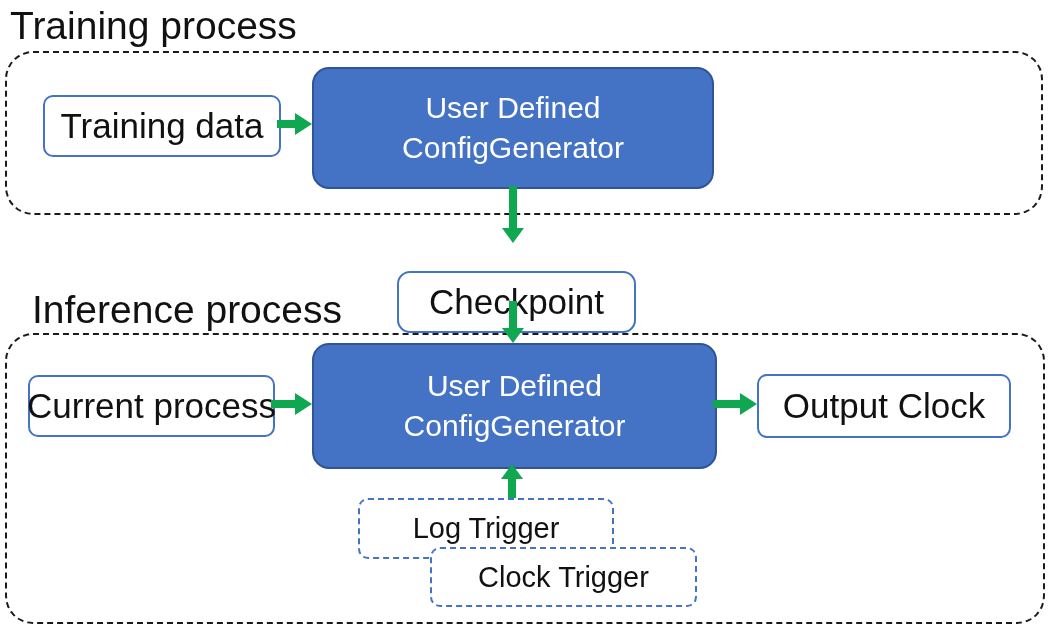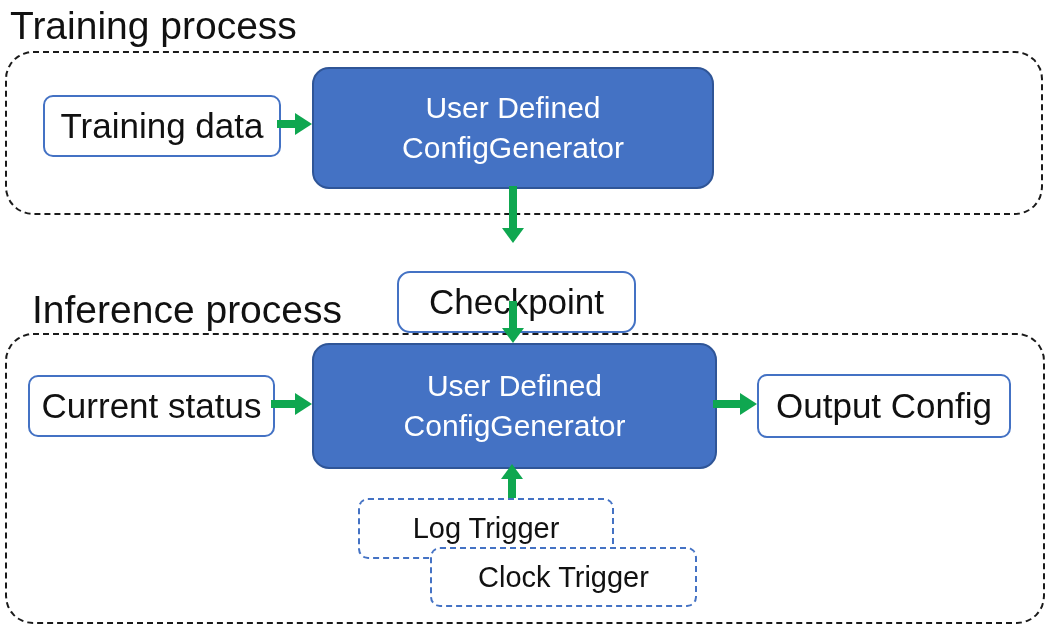--- a/index.html
+++ b/index.html
@@ -142,40 +142,40 @@
   <div class="arrow-v" style="left:502px; top:301px; width:22px; height:42px;">
     <span class="shaft"></span>
     <span class="head-down"></span>
   </div>
 
   <div class="section-label" style="left:10px; top:288px;margin-left:22px;">Inference process</div>
 
   <div class="dashed-container" style="left:5px; top:333px; width:1036px; height:287px;"></div>
 
   <div class="white-box" style="left:28px; top:375px; width:243px; height:58px;">
-    <span>Current status</span>
+    <span>Current process</span>
   </div>
 
   <div class="arrow-h" style="left:271px; top:393px; width:41px; height:22px;">
     <span class="shaft"></span>
     <span class="head"></span>
   </div>
 
   <div class="gen-box" style="left:312px; top:343px; width:401px; height:122px;">
     <div>User Defined</div>
     <div>ConfigGenerator</div>
   </div>
 
   <div class="arrow-h" style="left:713px; top:393px; width:44px; height:22px;">
     <span class="shaft"></span>
     <span class="head"></span>
   </div>
 
   <div class="white-box" style="left:757px; top:374px; width:250px; height:60px;">
-    <span>Output Config</span>
+    <span>Output Clock</span>
   </div>
 
   <div class="arrow-v" style="left:501px; top:464px; width:22px; height:34px;">
     <span class="head-up"></span>
     <span class="shaft"></span>
   </div>
 
   <div class="trigger-box trigger-clock" style="left:430px; top:547px; width:263px; height:56px;">
     <span>Clock Trigger</span>
   </div>

